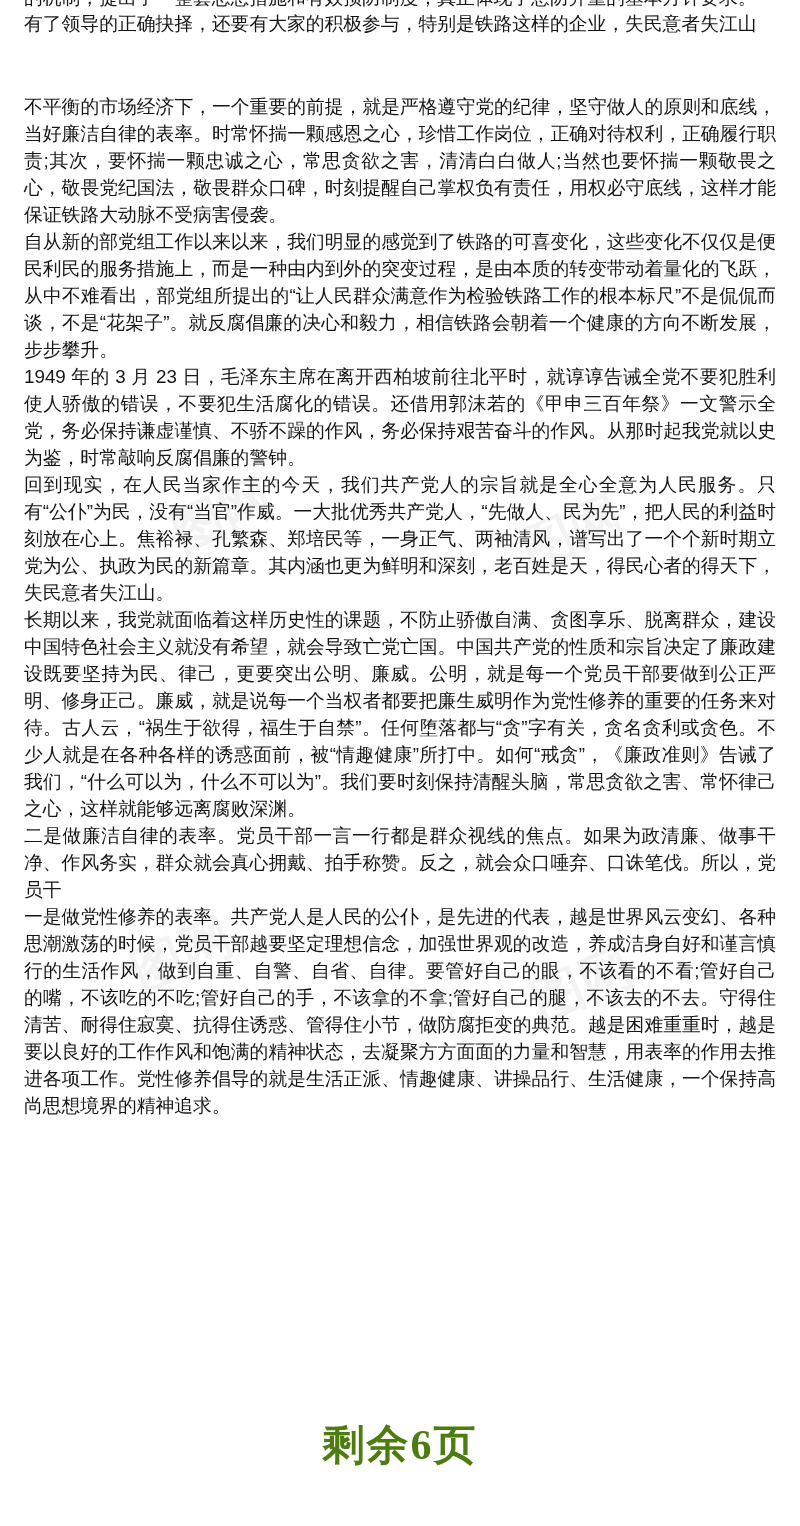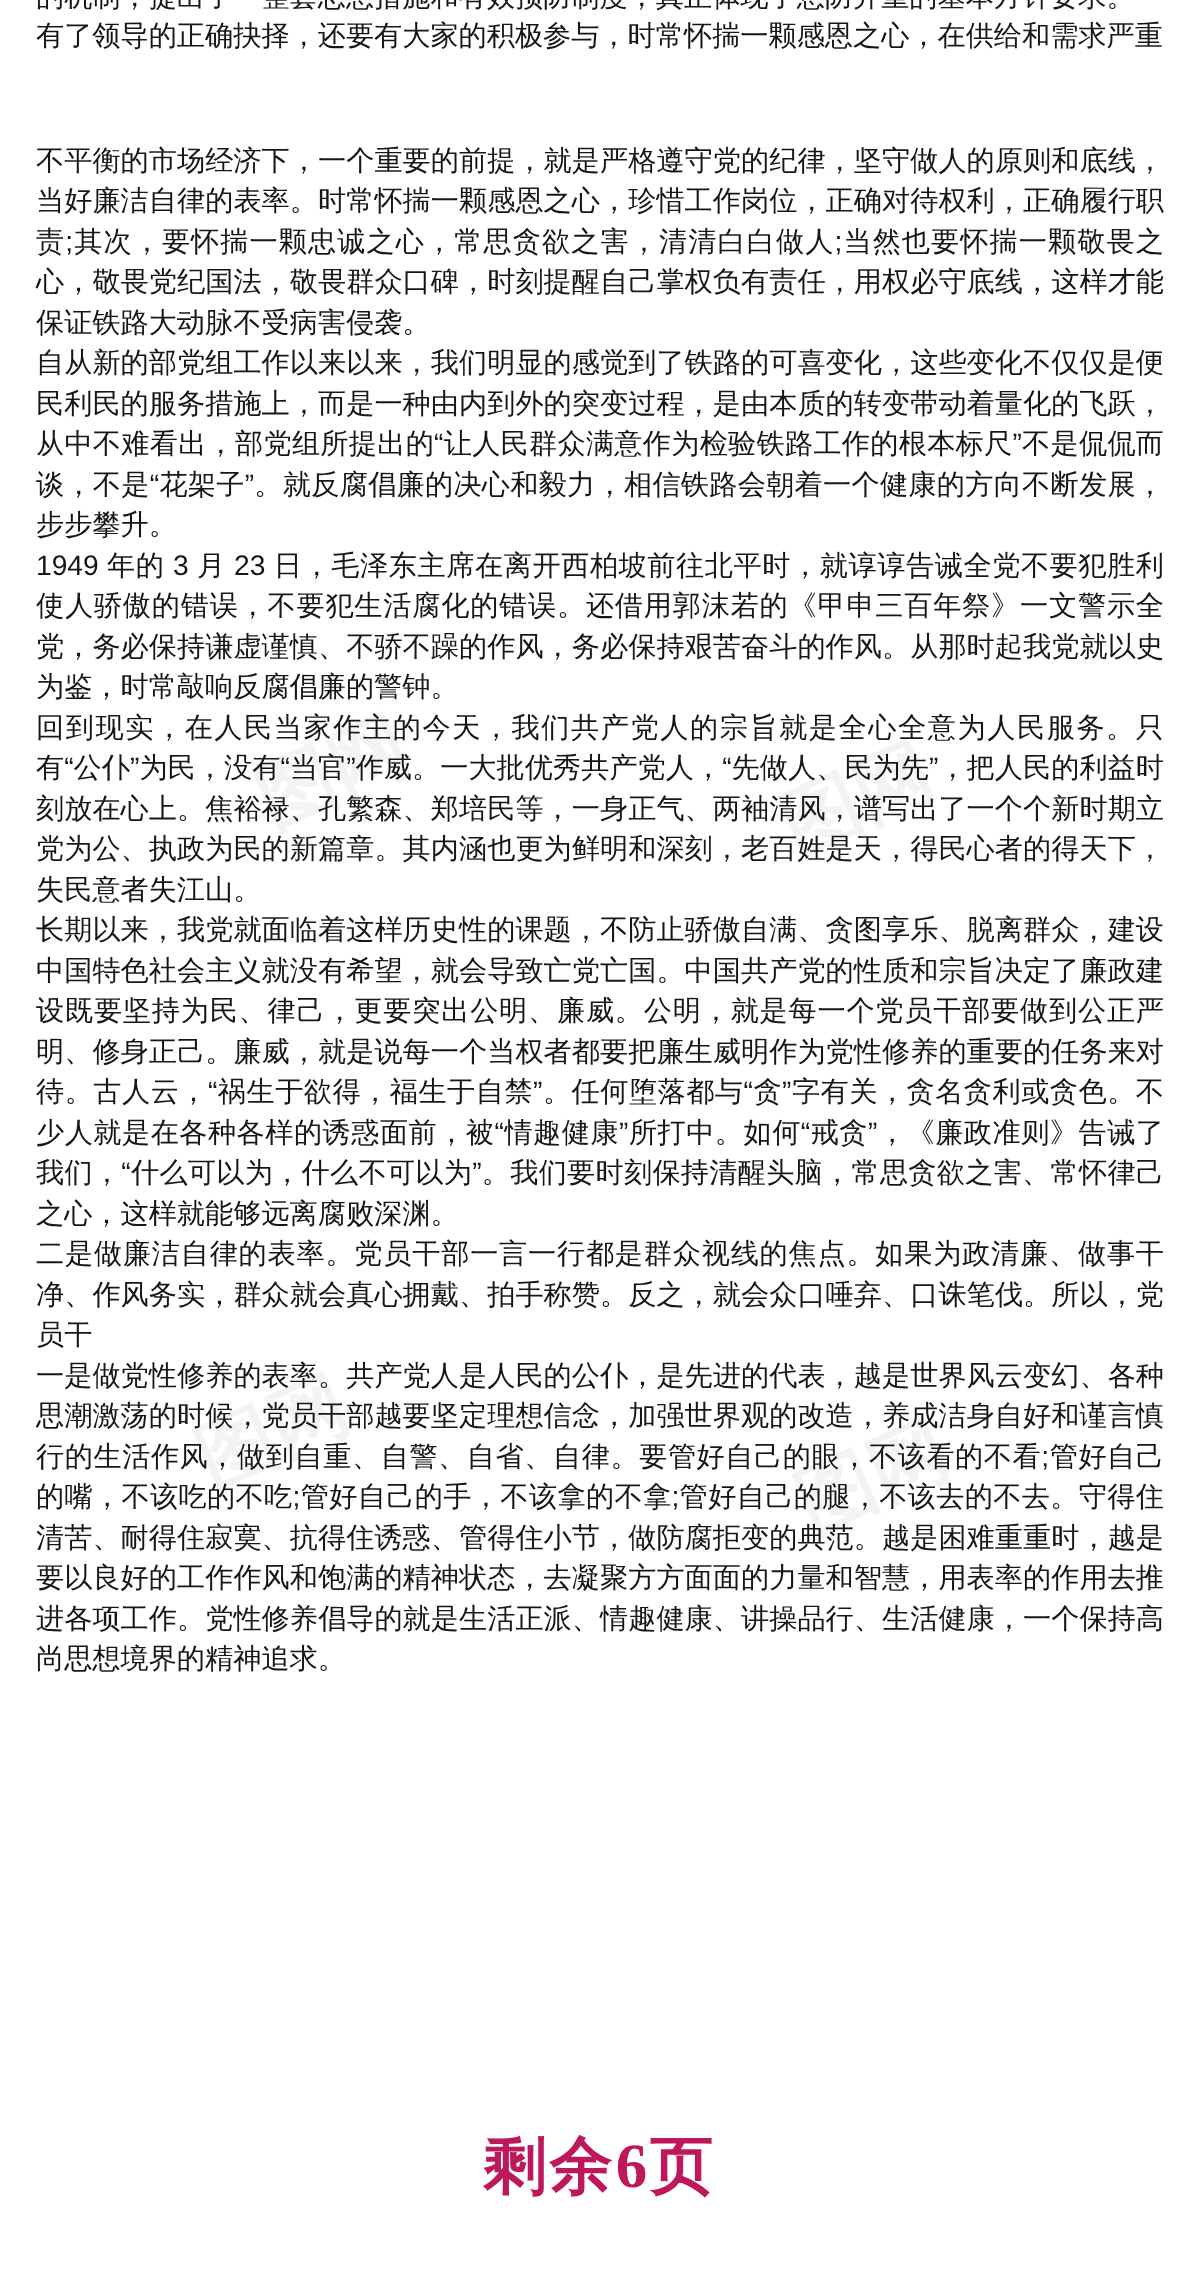--- a/index.html
+++ b/index.html
@@ -68,39 +68,39 @@
     right: 0;
     top: 1420px;
     display: flex;
     justify-content: center;
     align-items: baseline;
     gap: 58px;
     font-family: "Liberation Serif", "DejaVu Serif", serif;
     font-weight: bold;
     font-size: 42px;
     line-height: 50px;
-    color: #be185d;
+    color: #4d7c0f;
     letter-spacing: 2px;
   }
 </style>
 </head>
 <body>
 
 <span class="watermark wm1">图网</span>
 <span class="watermark wm2">图网</span>
 <span class="watermark wm3">图网</span>
 <span class="watermark wm4">图网</span>
 
 <div class="content body-text">
 
   <div class="clip-wrap">
     <span class="clip-line">的机制，提出了一整套思想措施和有效预防制度，真正体现了惩防并重的基本方针要求。</span>
   </div>
 
-  <p class="block">有了领导的正确抉择，还要有大家的积极参与，时常怀揣一颗感恩之心，在供给和需求严重</p>
+  <p class="block">有了领导的正确抉择，还要有大家的积极参与，特别是铁路这样的企业，失民意者失江山</p>
 
   <div class="page-gap"></div>
 
   <p class="block">不平衡的市场经济下，一个重要的前提，就是严格遵守党的纪律，坚守做人的原则和底线，当好廉洁自律的表率。时常怀揣一颗感恩之心，珍惜工作岗位，正确对待权利，正确履行职责;其次，要怀揣一颗忠诚之心，常思贪欲之害，清清白白做人;当然也要怀揣一颗敬畏之心，敬畏党纪国法，敬畏群众口碑，时刻提醒自己掌权负有责任，用权必守底线，这样才能保证铁路大动脉不受病害侵袭。</p>
   <p class="block">自从新的部党组工作以来以来，我们明显的感觉到了铁路的可喜变化，这些变化不仅仅是便民利民的服务措施上，而是一种由内到外的突变过程，是由本质的转变带动着量化的飞跃，从中不难看出，部党组所提出的“让人民群众满意作为检验铁路工作的根本标尺”不是侃侃而谈，不是“花架子”。就反腐倡廉的决心和毅力，相信铁路会朝着一个健康的方向不断发展，步步攀升。</p>
   <p class="block">1949 年的 3 月 23 日，毛泽东主席在离开西柏坡前往北平时，就谆谆告诫全党不要犯胜利使人骄傲的错误，不要犯生活腐化的错误。还借用郭沫若的《甲申三百年祭》一文警示全党，务必保持谦虚谨慎、不骄不躁的作风，务必保持艰苦奋斗的作风。从那时起我党就以史为鉴，时常敲响反腐倡廉的警钟。</p>
   <p class="block">回到现实，在人民当家作主的今天，我们共产党人的宗旨就是全心全意为人民服务。只有“公仆”为民，没有“当官”作威。一大批优秀共产党人，“先做人、民为先”，把人民的利益时刻放在心上。焦裕禄、孔繁森、郑培民等，一身正气、两袖清风，谱写出了一个个新时期立党为公、执政为民的新篇章。其内涵也更为鲜明和深刻，老百姓是天，得民心者的得天下，失民意者失江山。</p>
   <p class="block">长期以来，我党就面临着这样历史性的课题，不防止骄傲自满、贪图享乐、脱离群众，建设中国特色社会主义就没有希望，就会导致亡党亡国。中国共产党的性质和宗旨决定了廉政建设既要坚持为民、律己，更要突出公明、廉威。公明，就是每一个党员干部要做到公正严明、修身正己。廉威，就是说每一个当权者都要把廉生威明作为党性修养的重要的任务来对待。古人云，“祸生于欲得，福生于自禁”。任何堕落都与“贪”字有关，贪名贪利或贪色。不少人就是在各种各样的诱惑面前，被“情趣健康”所打中。如何“戒贪”，《廉政准则》告诫了我们，“什么可以为，什么不可以为”。我们要时刻保持清醒头脑，常思贪欲之害、常怀律己之心，这样就能够远离腐败深渊。</p>
   <p class="block">二是做廉洁自律的表率。党员干部一言一行都是群众视线的焦点。如果为政清廉、做事干净、作风务实，群众就会真心拥戴、拍手称赞。反之，就会众口唾弃、口诛笔伐。所以，党员干</p>
   <p class="block">一是做党性修养的表率。共产党人是人民的公仆，是先进的代表，越是世界风云变幻、各种思潮激荡的时候，党员干部越要坚定理想信念，加强世界观的改造，养成洁身自好和谨言慎行的生活作风，做到自重、自警、自省、自律。要管好自己的眼，不该看的不看;管好自己的嘴，不该吃的不吃;管好自己的手，不该拿的不拿;管好自己的腿，不该去的不去。守得住清苦、耐得住寂寞、抗得住诱惑、管得住小节，做防腐拒变的典范。越是困难重重时，越是要以良好的工作作风和饱满的精神状态，去凝聚方方面面的力量和智慧，用表率的作用去推进各项工作。党性修养倡导的就是生活正派、情趣健康、讲操品行、生活健康，一个保持高尚思想境界的精神追求。</p>

